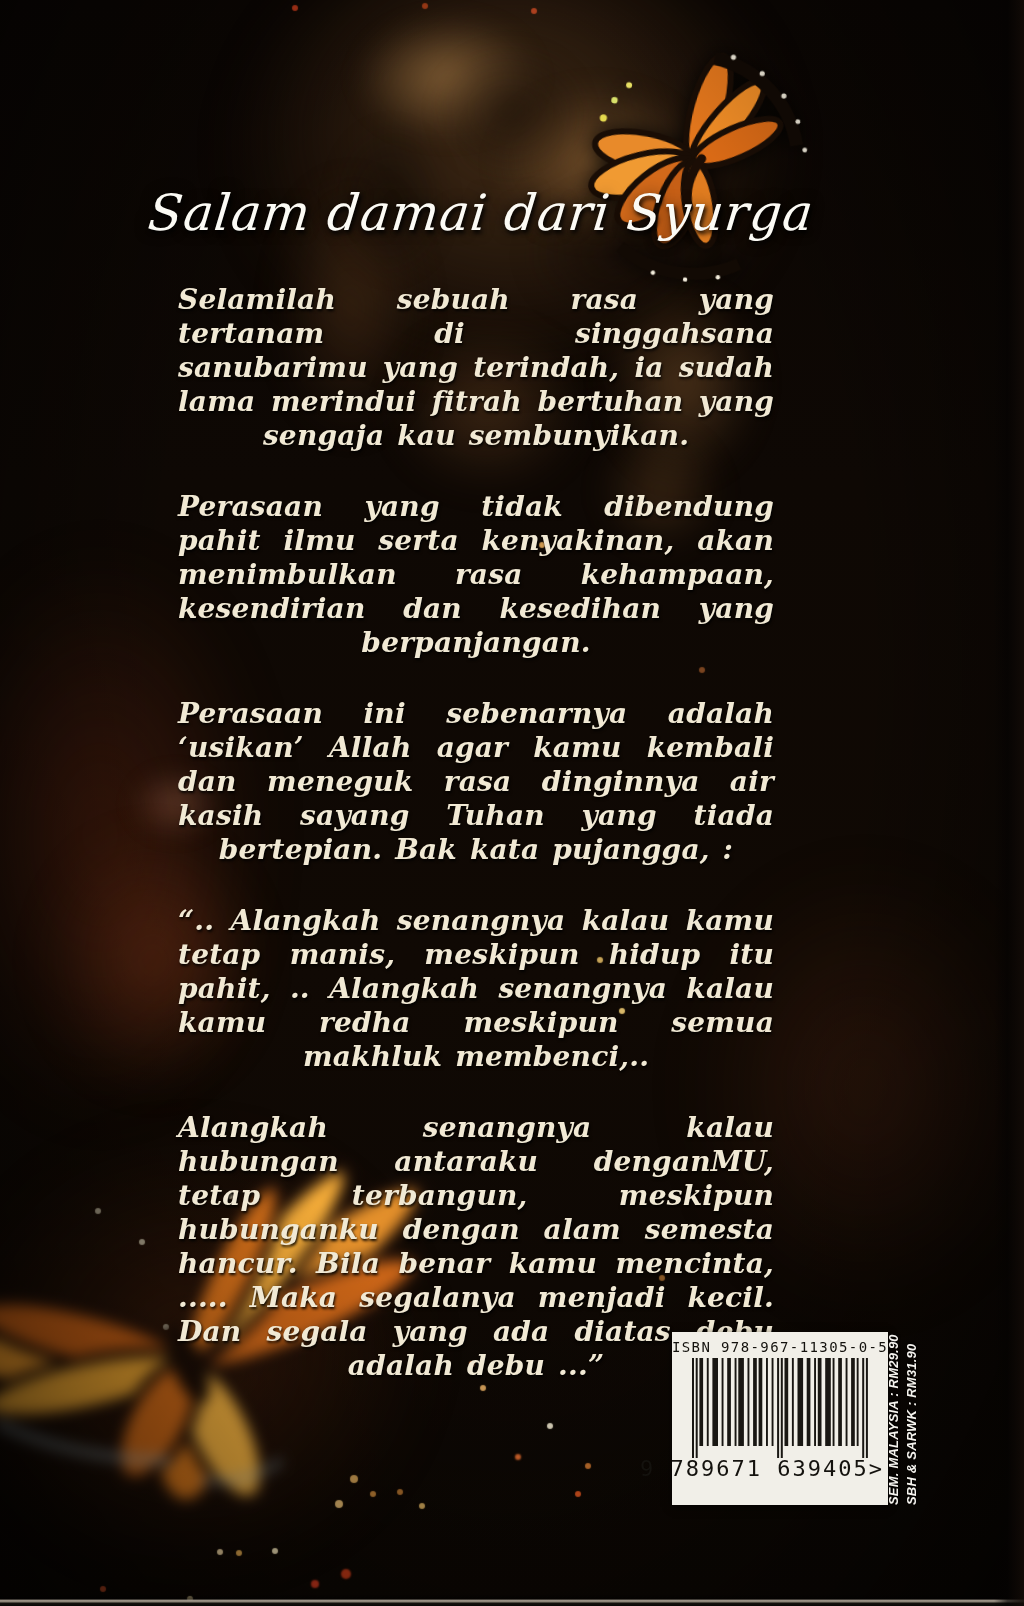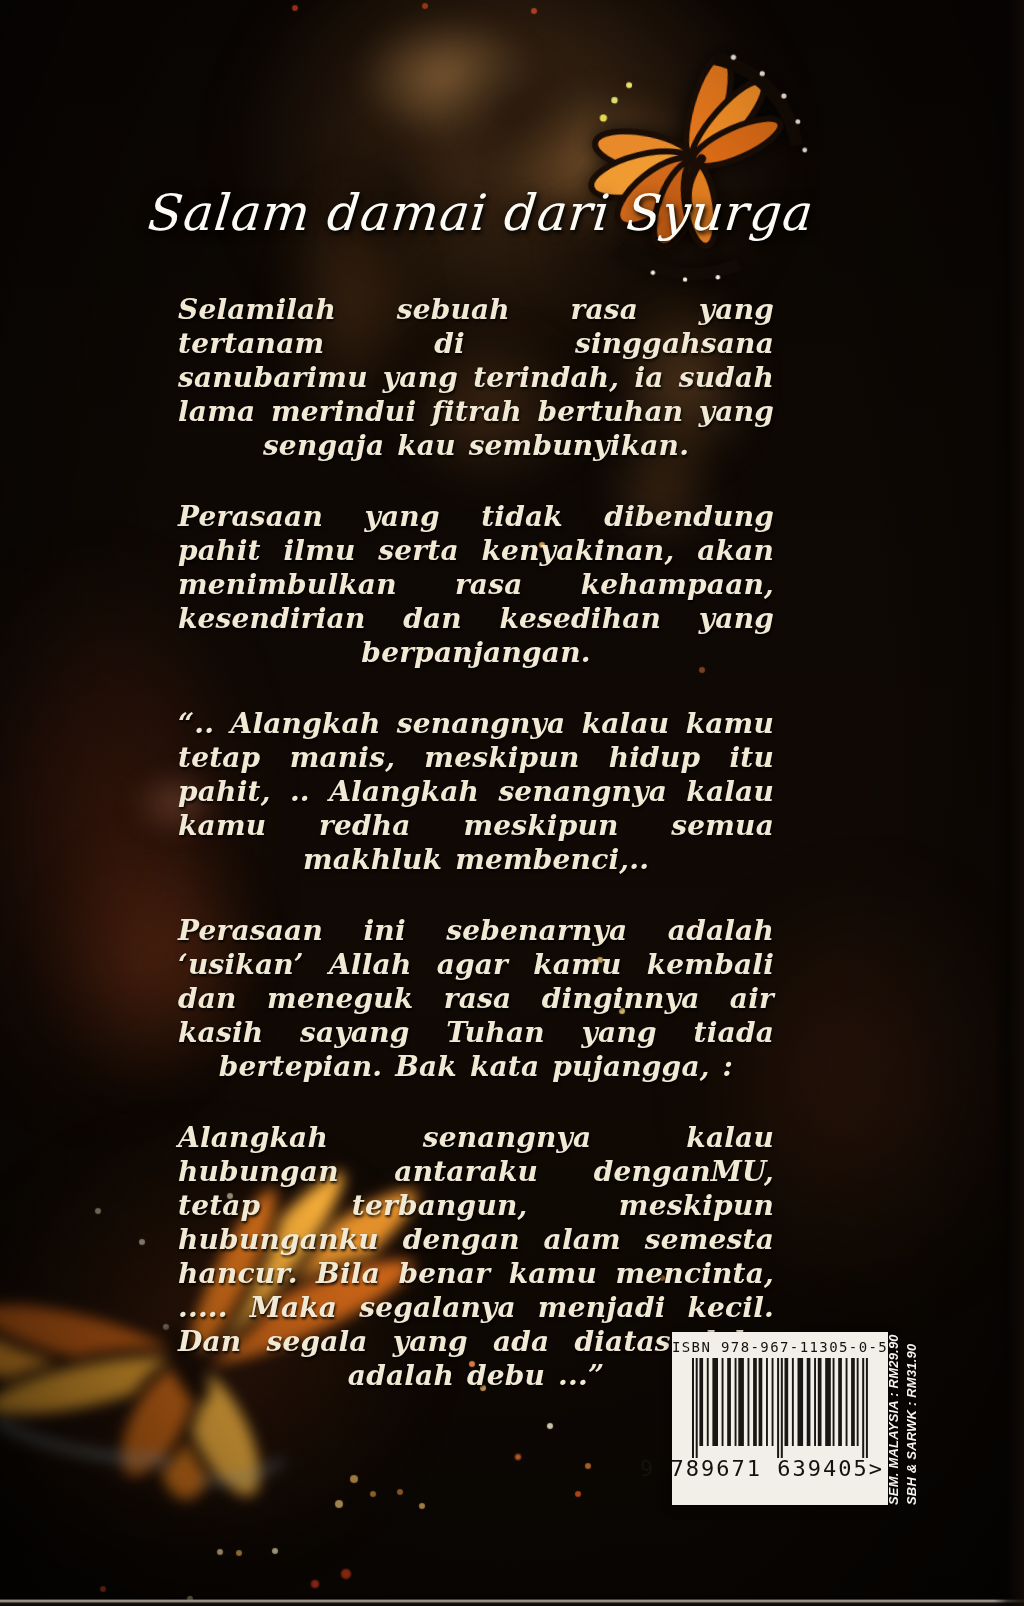--- a/index.html
+++ b/index.html
@@ -47,21 +47,21 @@
   
   .vignette{position:absolute;inset:0;z-index:3;pointer-events:none;
     background:radial-gradient(ellipse at 50% 42%,transparent 48%,rgba(0,0,0,.45) 82%,rgba(0,0,0,.72) 100%);}
   
   .title{
     position:absolute;left:0;top:184px;width:962px;margin:0;z-index:5;
     text-align:center;color:#fcfbf5;font-weight:400;font-style:italic;
     font-size:50px;letter-spacing:1px;transform:skewX(-6deg);
     text-shadow:2px 3px 4px rgba(0,0,0,.95),0 0 14px rgba(0,0,0,.6);
   }
-  .body-text{position:absolute;left:178px;top:293px;width:596px;z-index:5;}
+  .body-text{position:absolute;left:178px;top:283px;width:596px;z-index:5;}
   .body-text p{
     margin:0 0 37px 0;color:#f1e9d4;font-style:italic;font-weight:700;
     font-size:28px;line-height:34px;letter-spacing:.2px;word-spacing:3px;
     text-align:justify;text-align-last:center;
     text-shadow:1px 2px 3px rgba(0,0,0,.95);
   }
   
   .barcode-box{
     position:absolute;left:672px;top:1332px;width:216px;height:173px;z-index:6;
     background:#f1efe8;box-shadow:0 2px 8px rgba(0,0,0,.65);
@@ -161,22 +161,22 @@
     <ellipse cx="235" cy="255" rx="16" ry="42" fill="#1a0d06" transform="rotate(-18 235 255)"></ellipse>
   </svg>
 
   <div class="vignette"></div>
 
   <h1 class="title">Salam damai dari Syurga</h1>
 
   <div class="body-text">
     <p>Selamilah sebuah rasa yang tertanam di singgahsana sanubarimu yang terindah, ia sudah lama merindui fitrah bertuhan yang sengaja kau sembunyikan.</p>
     <p>Perasaan yang tidak dibendung pahit ilmu serta kenyakinan, akan menimbulkan rasa kehampaan, kesendirian dan kesedihan yang berpanjangan.</p>
+    <p>Perasaan ini sebenarnya adalah ‘usikan’ Allah agar kamu kembali dan meneguk rasa dinginnya air kasih sayang Tuhan yang tiada bertepian. Bak kata pujangga, :</p>
     <p>“.. Alangkah senangnya kalau kamu tetap manis, meskipun hidup itu pahit, .. Alangkah senangnya kalau kamu redha meskipun semua makhluk membenci,..</p>
-    <p>Perasaan ini sebenarnya adalah ‘usikan’ Allah agar kamu kembali dan meneguk rasa dinginnya air kasih sayang Tuhan yang tiada bertepian. Bak kata pujangga, :</p>
     <p>Alangkah senangnya kalau hubungan antaraku denganMU, tetap terbangun, meskipun hubunganku dengan alam semesta hancur. Bila benar kamu mencinta, ..... Maka segalanya menjadi kecil. Dan segala yang ada diatas debu adalah debu ...”</p>
   </div>
 
   <div class="barcode-box">
     <div class="isbn-line">ISBN 978-967-11305-0-5</div>
     <svg class="bars" width="196" height="100" viewBox="0 0 196 100">
       <g fill="#191713">
         <rect x="10" y="0" width="2" height="100"></rect>
           <rect x="13.7" y="0" width="2" height="100"></rect>
         <rect x="17.4" y="0" width="3.7" height="88"></rect>

